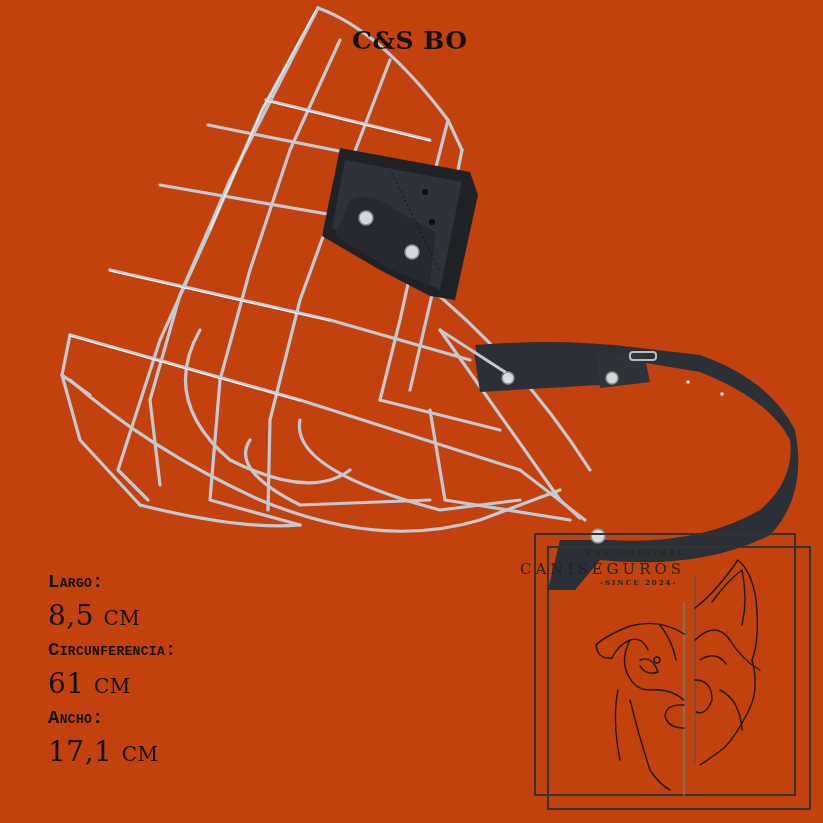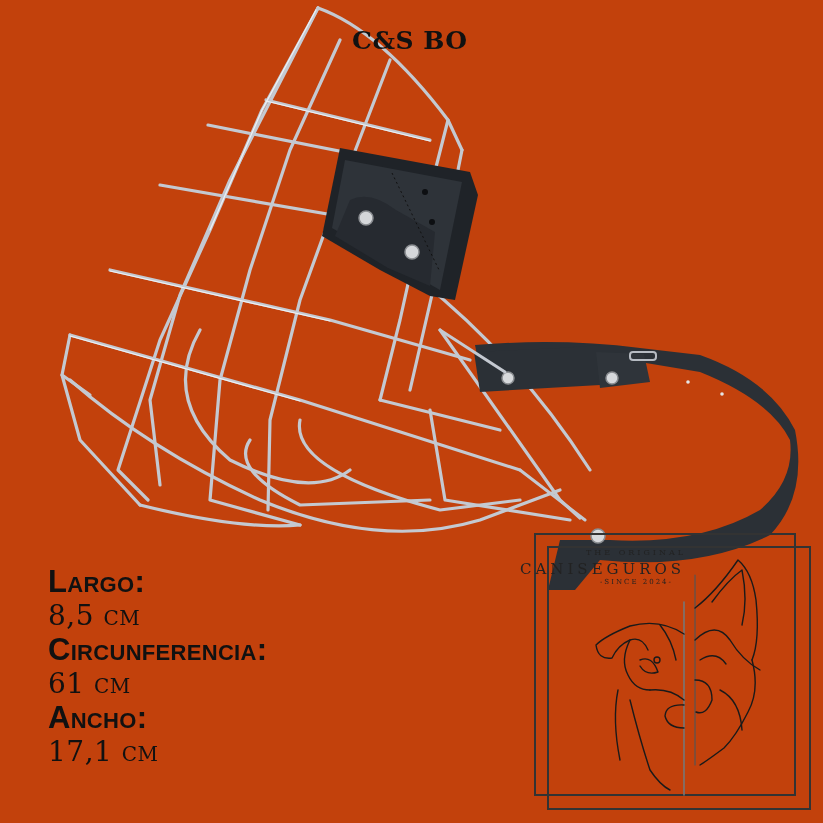--- a/index.html
+++ b/index.html
@@ -6,33 +6,33 @@
   body { width:823px; height:823px; position:relative; overflow:hidden; font-family:"DejaVu Serif", serif; }
   .canvas { position:absolute; left:0; top:0; width:823px; height:823px; background:#c2410c;padding-left:14px; }
   .product { position:absolute; left:0; top:0; width:823px; height:823px; }
   .title {
     position:absolute; left:352px; top:26px;
     font-family:"DejaVu Serif", serif; font-weight:bold; font-size:25px;
     color:#111111; letter-spacing:0.5px; white-space:nowrap;
   }
   .specs { position:absolute; left:48px; top:565px; color:#111111; }
   .spec-label {
-    font-family:Liberation Sans, sans-serif; font-weight:bold; font-size:31px;
+    font-family:Liberation Mono, monospace; font-weight:bold; font-size:19px;
     font-variant:small-caps; letter-spacing:0.3px; line-height:34px; white-space:nowrap;
   }
   .spec-value {
     font-family:"DejaVu Serif", serif; font-size:28px; font-variant:small-caps;
     line-height:34px; letter-spacing:0.5px; white-space:nowrap;
   }
   .logo { position:absolute; left:0; top:0; width:823px; height:823px; pointer-events:none; }
   .logo-frame-outer { position:absolute; left:534px; top:533px; width:262px; height:263px; border:2px solid #333; box-sizing:border-box; }
   .logo-frame-inner { position:absolute; left:547px; top:546px; width:264px; height:264px; border:2px solid #333; box-sizing:border-box; }
   .logo-small { position:absolute; left:586px; top:548px; font-family:"DejaVu Serif", serif; font-size:8px; letter-spacing:3px; color:#222; white-space:nowrap; }
   .logo-brand { position:absolute; left:520px; top:560px; font-family:"DejaVu Serif", serif; font-size:15px; letter-spacing:4px; color:#222; white-space:nowrap; }
-  .logo-since { position:absolute; left:600px; top:578px; font-family:"DejaVu Serif", serif; font-size:7px; letter-spacing:2px; color:#222; white-space:nowrap; }
+  .logo-since { position:absolute; left:600px; top:578px; font-family:"DejaVu Serif", serif; font-size:7px; letter-spacing:2px; color:#222; white-space:nowrap;font-weight:bold; }
 </style>
 </head>
 <body>
 
 <div class="canvas">
 
   <svg class="product" viewBox="0 0 823 823" xmlns="http://www.w3.org/2000/svg">
     <g fill="none" stroke="#c4c9d1" stroke-width="3.2" stroke-linecap="round" stroke-linejoin="round">
 
       <path d="M318 8 L262 110 L210 230 L160 340 L118 470 L148 500"></path>

